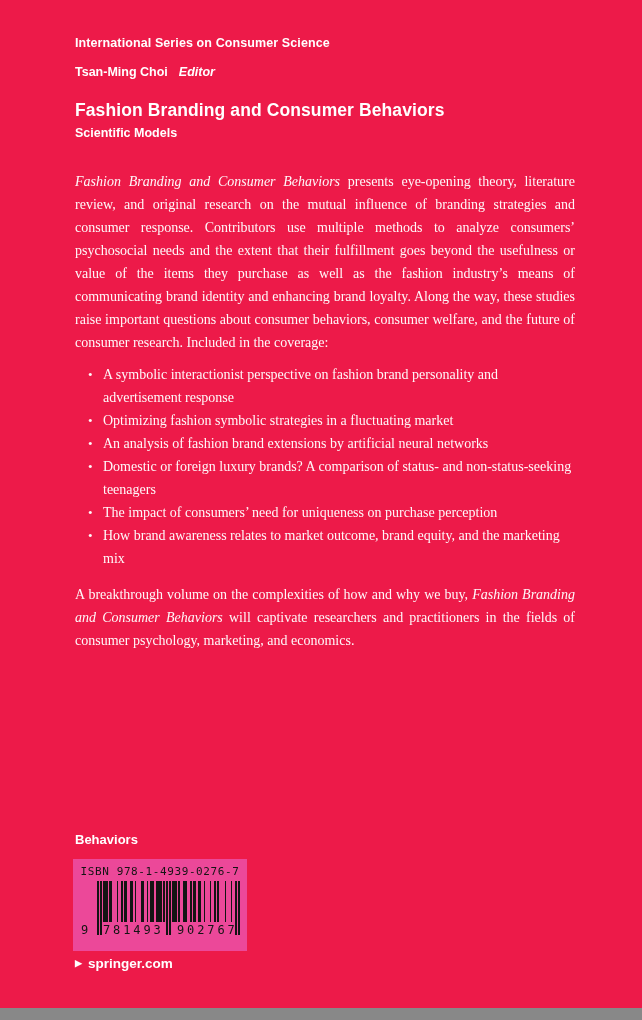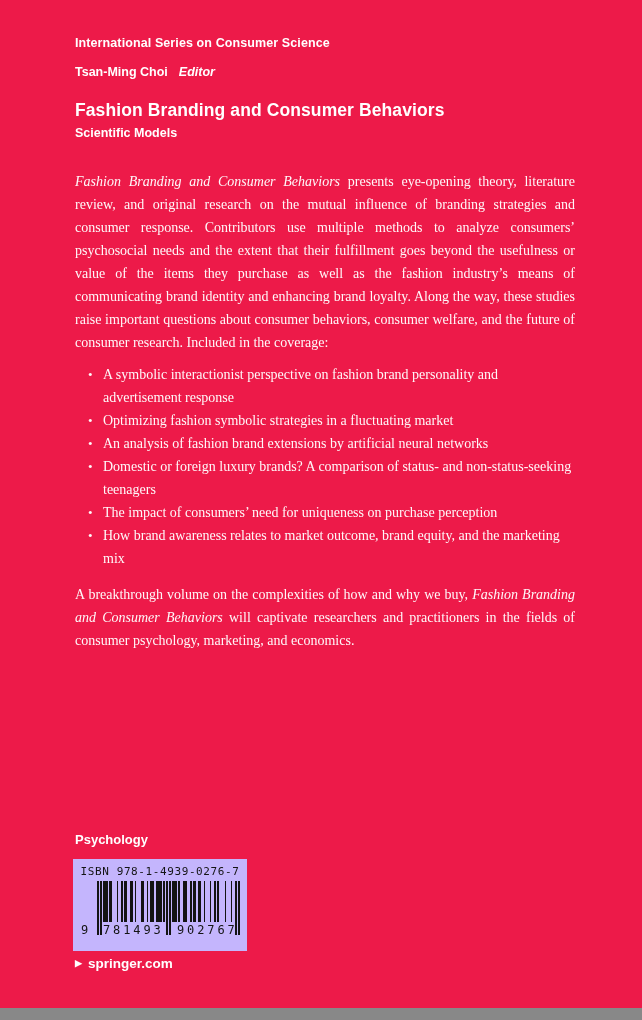--- a/index.html
+++ b/index.html
@@ -34,21 +34,21 @@
     font-size:13px;
   }
   .closing { margin-top:13px; }
   .category {
     position:absolute; left:75px; top:832px;
     font-size:13px; font-weight:bold;
   }
   .barcode-box {
     position:absolute; left:73px; top:859px;
     width:174px; height:92px;
-    background:#c4b5fd;
+    background:#ec4899;
     color:#141414;
     padding-top:6px;
   }
   .isbn {
     font-family:"DejaVu Sans Mono", monospace;
     font-size:11px; letter-spacing:0.6px;
     text-align:center; color:#141414;
     white-space:nowrap;
   }
   .bars {
@@ -95,21 +95,21 @@
           <li>Optimizing fashion symbolic strategies in a fluctuating market</li>
           <li>An analysis of fashion brand extensions by artificial neural networks</li>
           <li>Domestic or foreign luxury brands? A comparison of status- and non-status-seeking teenagers</li>
           <li>The impact of consumers’ need for uniqueness on purchase perception</li>
           <li>How brand awareness relates to market outcome, brand equity, and the marketing mix</li>
         </ul>
       <p class="closing"><span>A breakthrough volume on the complexities of how and why we buy, </span><em>Fashion Branding and Consumer Behaviors</em><span> will captivate researchers and practitioners in the fields of consumer psychology, marketing, and economics.</span></p>
     </div>
   </div>
 
-  <div class="category">Psychology</div>
+  <div class="category">Behaviors</div>
 
   <div class="barcode-box">
     <div class="isbn">ISBN 978-1-4939-0276-7</div>
     <div class="bars">
       <span class="d d-lead">9</span>
       <span class="d d-left">781493</span>
       <span class="d d-right">902767</span>
     <i class="on tall"></i>
         <i class=" tall"></i>
         <i class="on tall"></i>

